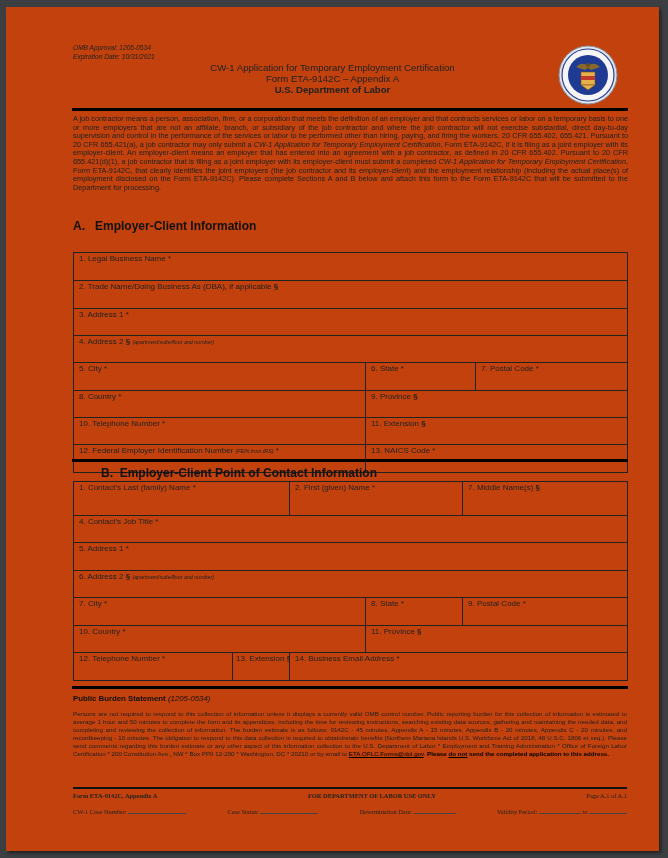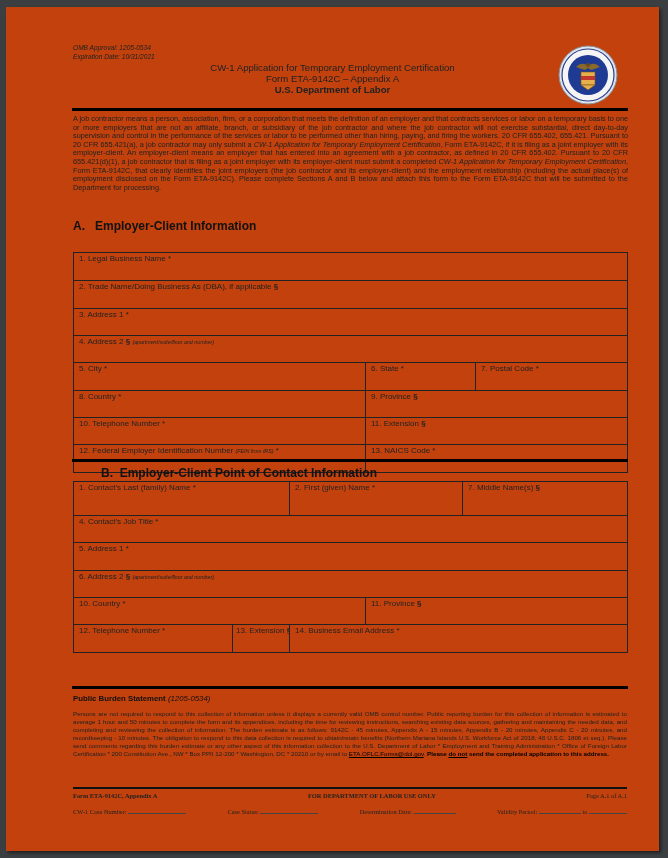--- a/index.html
+++ b/index.html
@@ -171,20 +171,25 @@
     </tr>
     <tr style="height:27px">
       <td colspan="5"><span>4.  Contact’s Job Title *</span></td>
     </tr>
     <tr style="height:28px">
       <td colspan="5"><span>5.  Address 1 *</span></td>
     </tr>
     <tr style="height:27px">
       <td colspan="5"><span>6.  Address 2</span> <span class="sect">§</span> <span class="small-it">(apartment/suite/floor and number)</span></td>
     </tr>
+    <tr style="height:28px">
+      <td colspan="3"><span>7.  City *</span></td>
+      <td><span>8.  State *</span></td>
+      <td><span>9.  Postal Code *</span></td>
+    </tr>
     <tr style="height:27px">
       <td colspan="3"><span>10.  Country *</span></td>
       <td colspan="2"><span>11.  Province</span> <span class="sect">§</span></td>
     </tr>
     <tr style="height:28px">
       <td><span>12.  Telephone Number *</span></td>
       <td colspan="1" style="padding-left:3px; padding-right:1px;margin-top:16px;"><span>13.  Extension</span> <span class="sect">§</span></td>
       <td colspan="3"><span>14.  Business Email Address *</span></td>
     </tr>
   </tbody>

